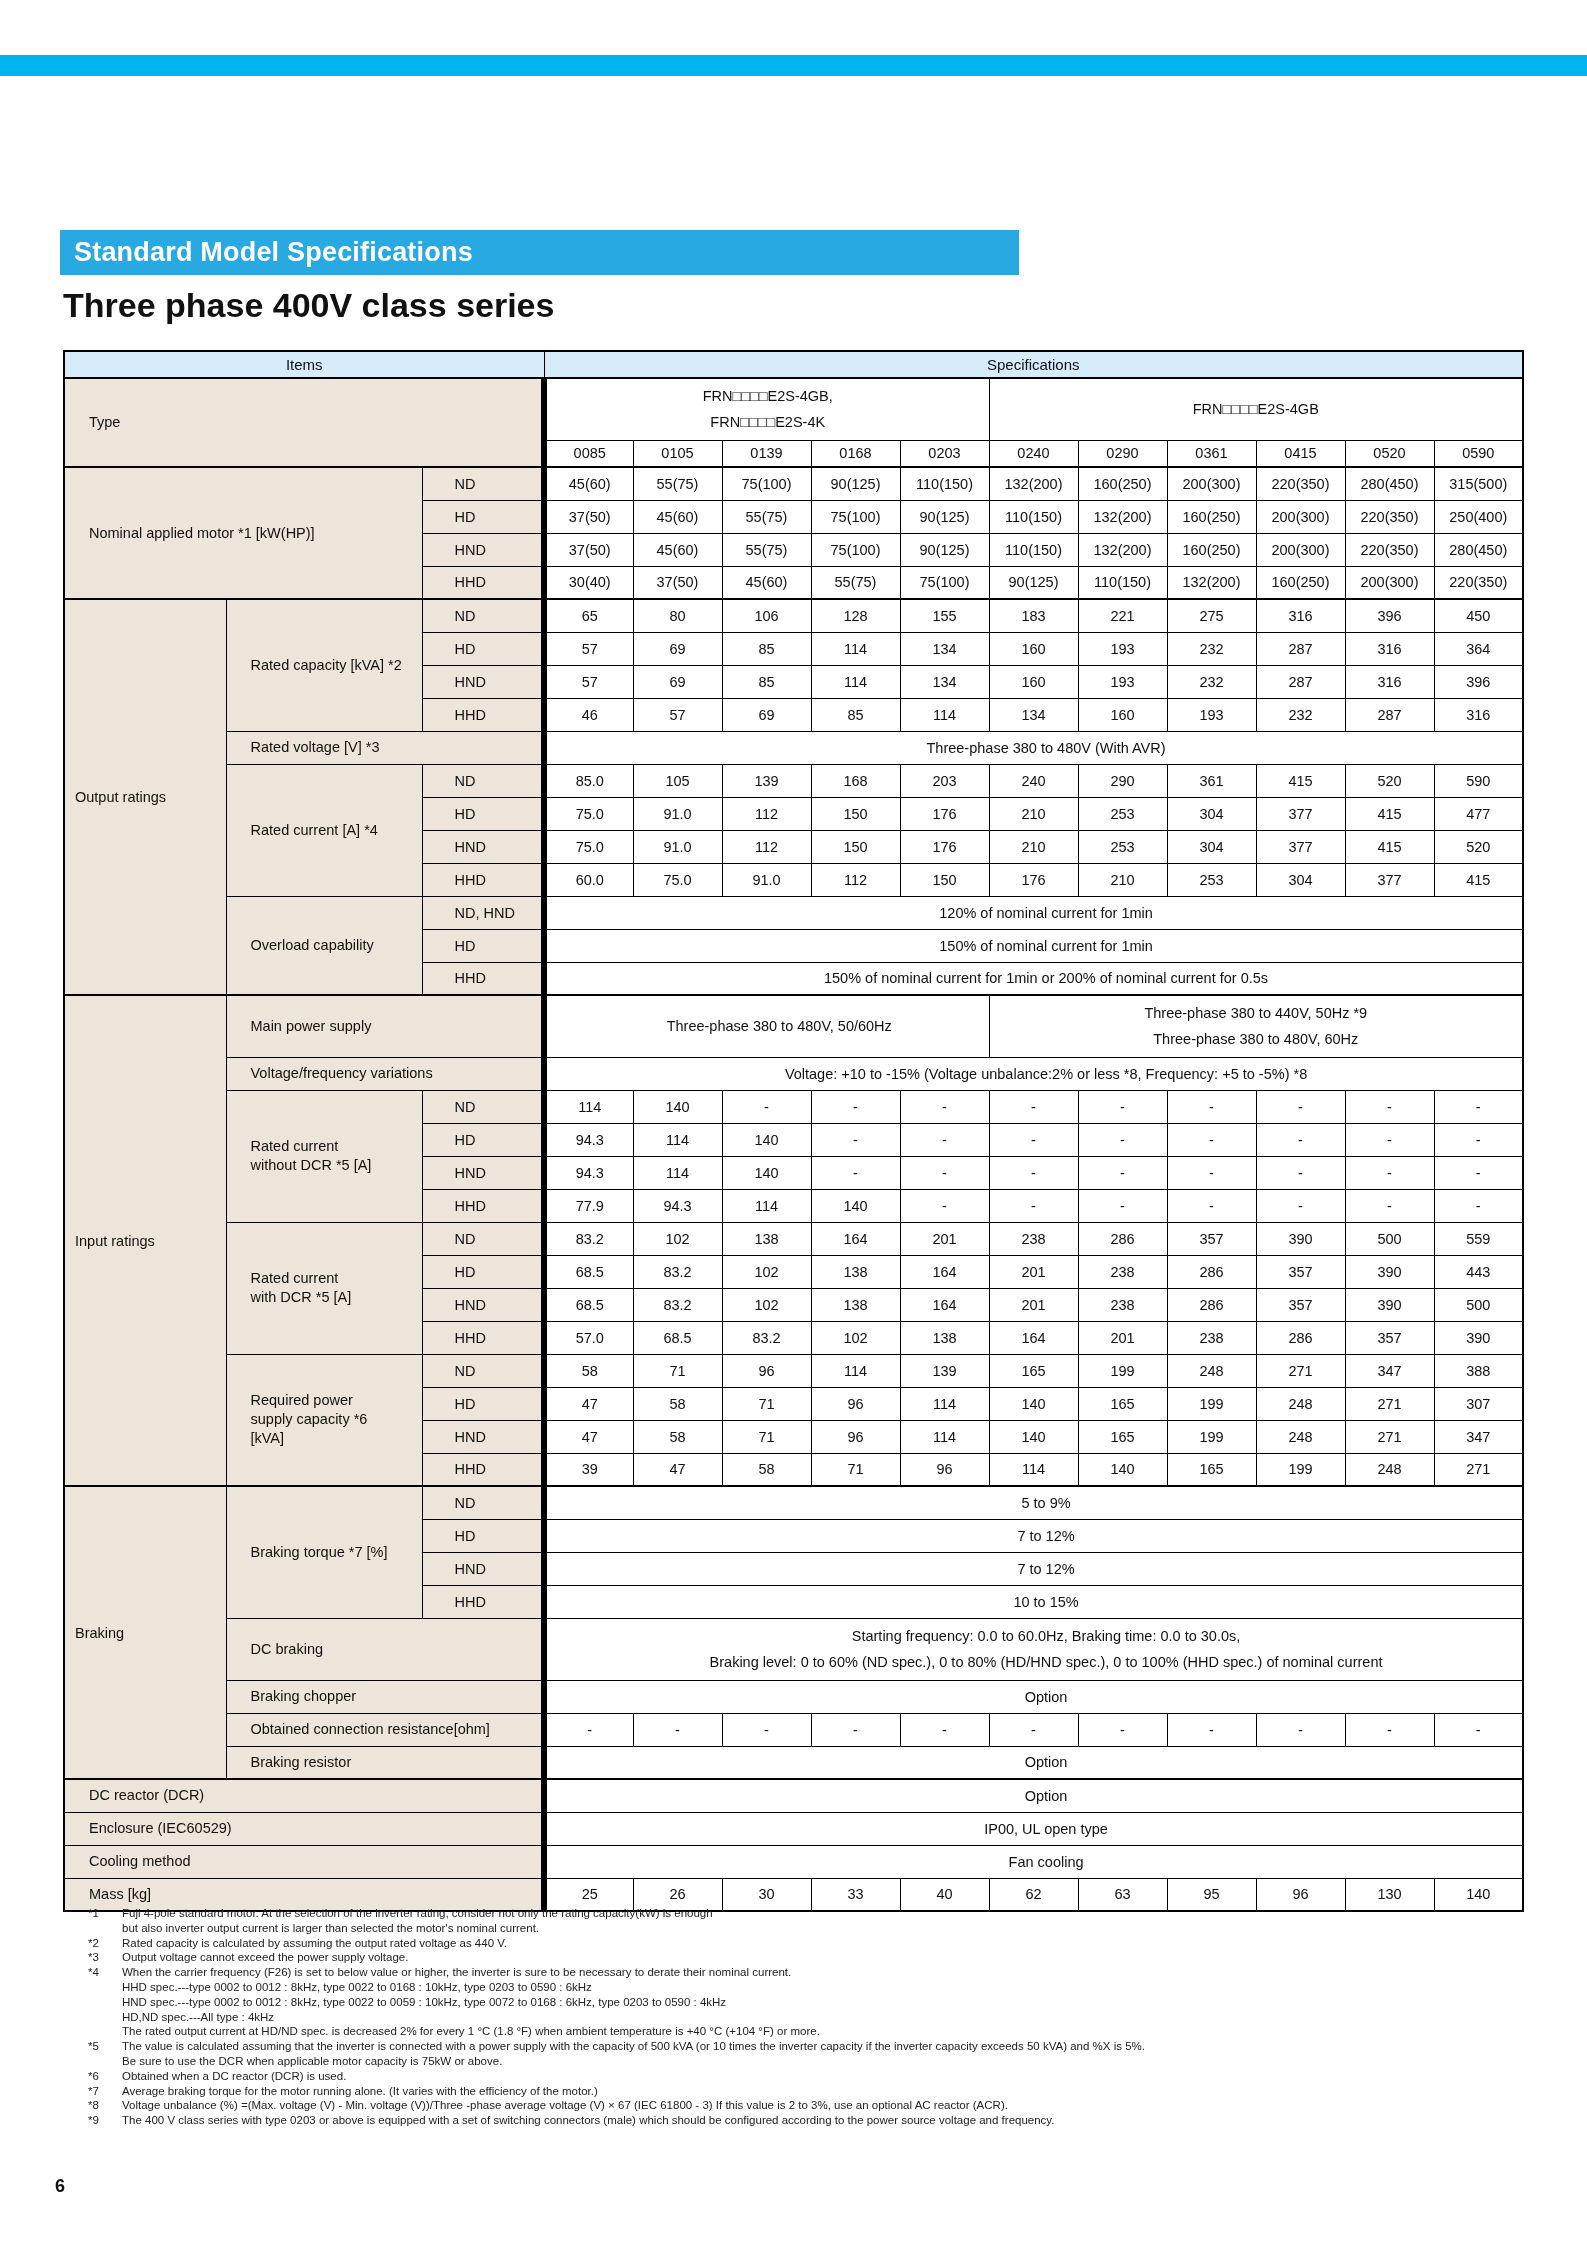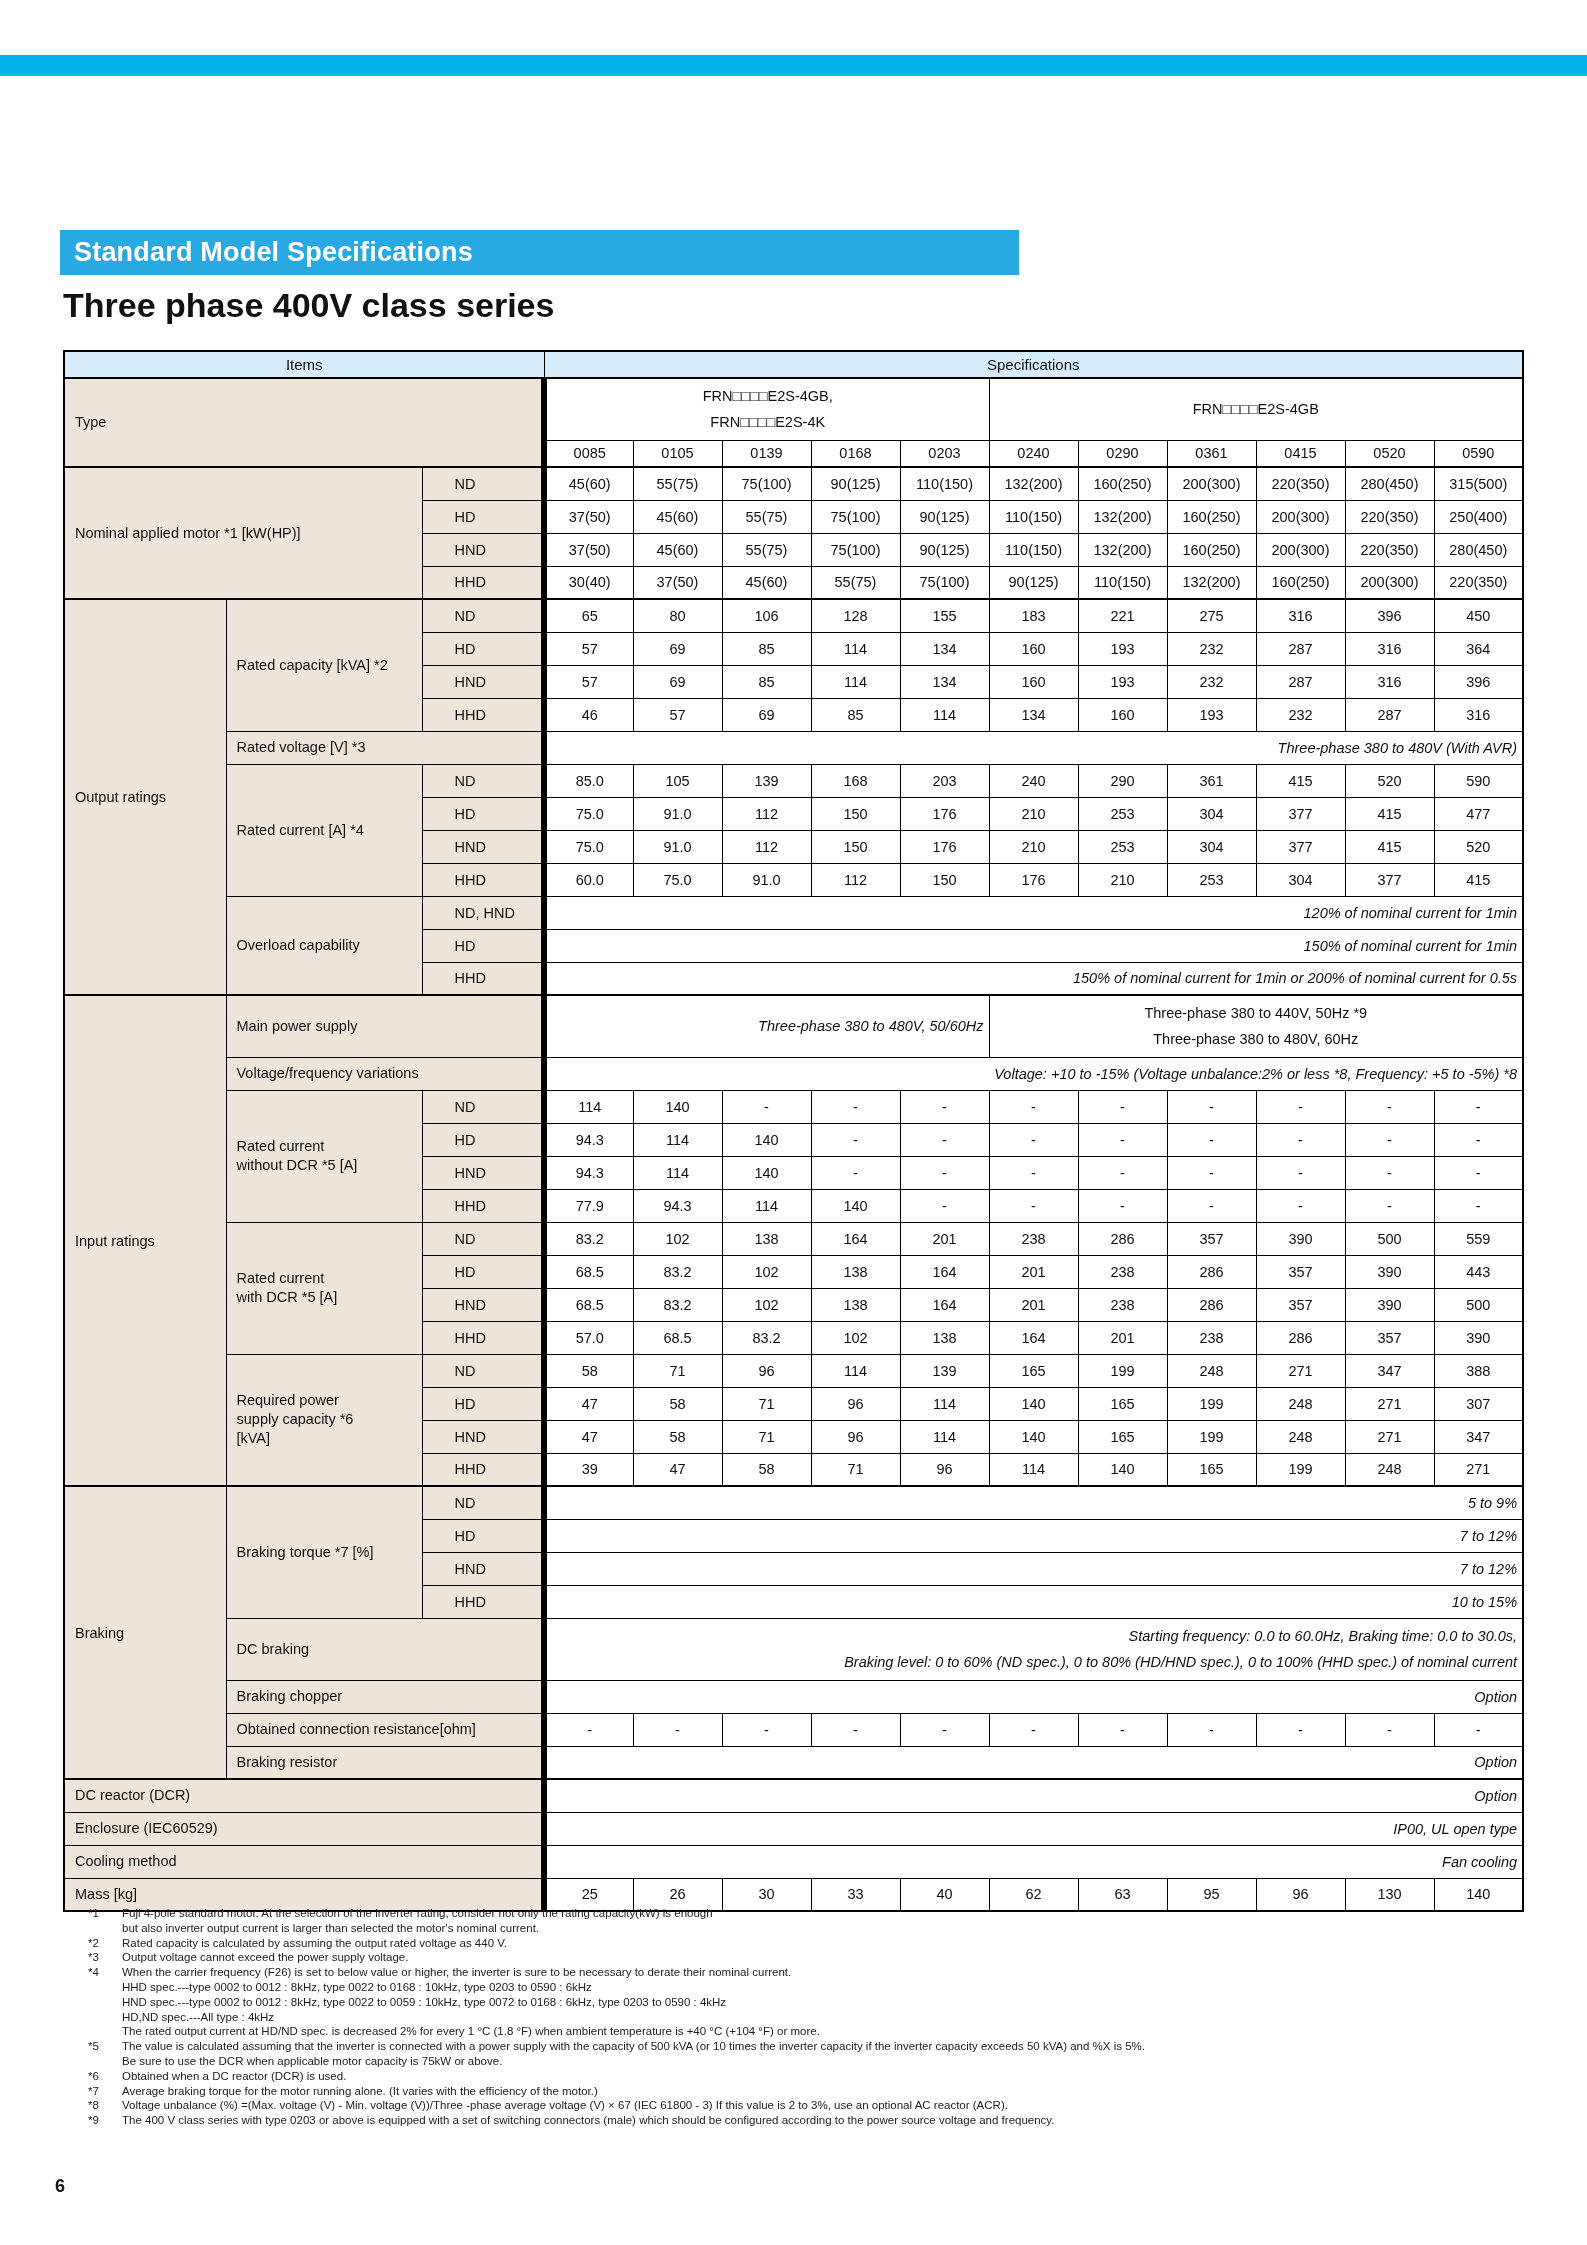--- a/index.html
+++ b/index.html
@@ -19,25 +19,25 @@
   table{border-collapse:collapse;table-layout:fixed;width:1460px;border:2.5px solid #000;}
   td{
     border:1px solid #000;height:33px;padding:0 5px;font-size:14.5px;
     vertical-align:middle;box-sizing:border-box;overflow:hidden;
   }
   tr.tall td{height:62px;}
   tr.modelrow td{height:27px;}
   tr.sect td{border-top:2px solid #000;}
   .th{background:#D7ECFA;text-align:center;height:27px;font-size:15px;}
   .group{background:#EDE5DA;text-align:left;padding-left:10px;}
-  .lab{background:#EDE5DA;text-align:left;padding-left:10px;white-space:pre-line;line-height:19px;}
+  .lab{background:#EDE5DA;text-align:left;padding-left:24px;white-space:pre-line;line-height:19px;}
   .sub{background:#EDE5DA;text-align:left;padding-left:32px;}
   .num{text-align:center;padding:0 2px;}
   .model{text-align:center;}
-  .txt{text-align:right;padding-left:28px;font-style:italic;}
+  .txt{text-align:center;padding-left:28px;}
   .ctr{text-align:center;}
   .dstart{border-left:6px solid #000000;}
   .split div{line-height:26px;}
   .txt div{line-height:26px;}
   .footnotes{position:absolute;left:63px;top:1906px;width:1470px;}
   .fn{display:flex;font-size:11.5px;line-height:14.8px;color:#222;padding-left:25px;}
   .fnm{width:34px;flex:none;}
   .fnt{flex:1;}
   .pagenum{position:absolute;left:55px;top:2176px;font-size:18px;font-weight:bold;color:#111;}
 </style>

